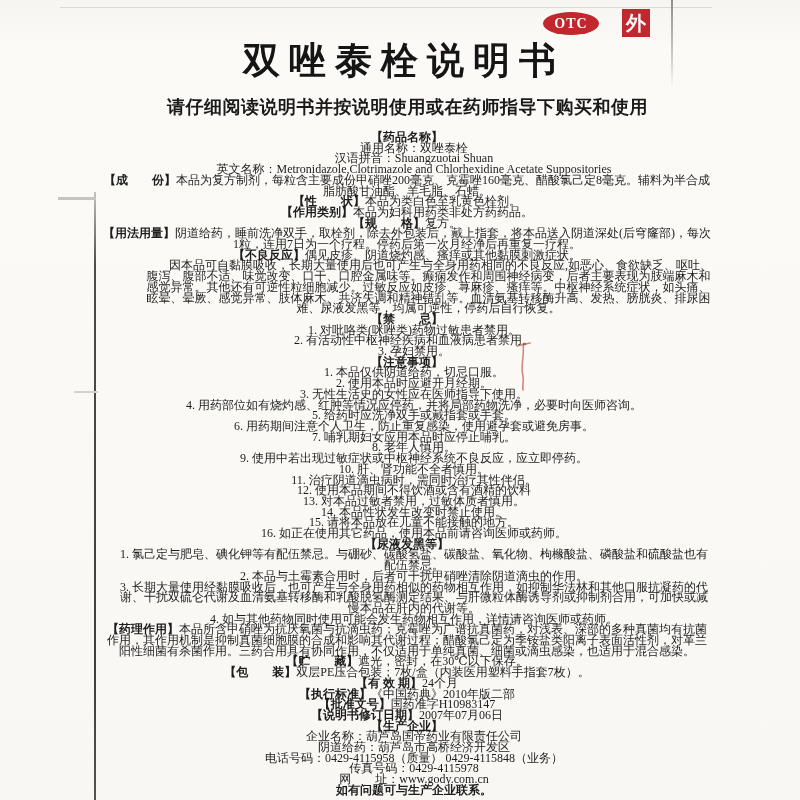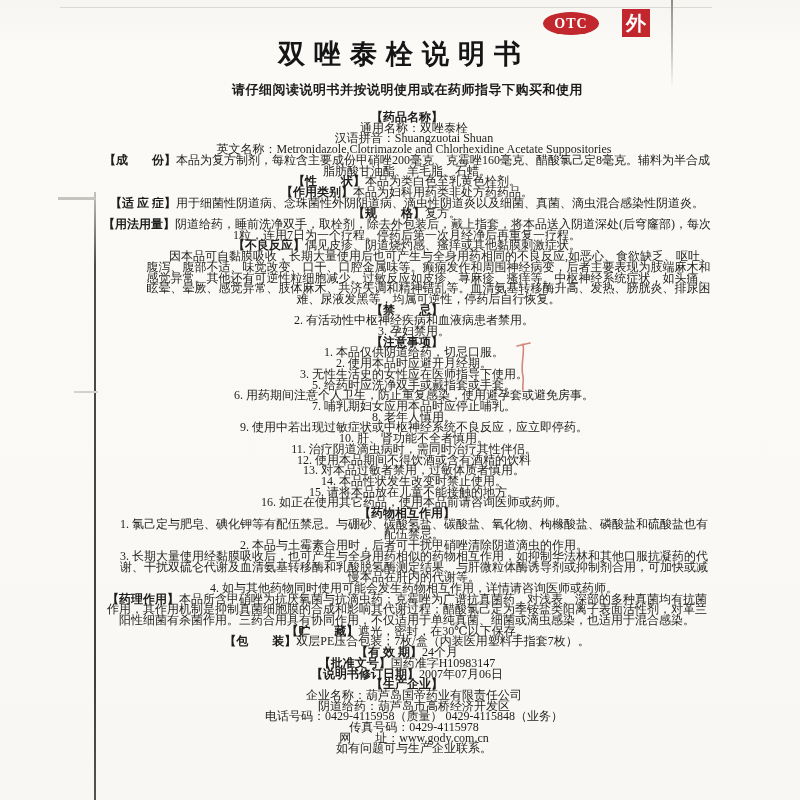--- a/index.html
+++ b/index.html
@@ -29,40 +29,40 @@
     border-radius:50%;color:#fff;font-weight:bold;font-size:14px;
     display:flex;align-items:center;justify-content:center;letter-spacing:1px;
     font-family:"Liberation Serif",serif;
   }
   .badge-wai{
     position:absolute;left:622px;top:9px;width:28px;height:28px;
     color:#fff;font-weight:bold;font-size:20px;
     display:flex;align-items:center;justify-content:center;
   }
   .doc-title{
-    font-size:27px;font-weight:bold;letter-spacing:9px;color:#151515;
+    font-size:37px;font-weight:bold;letter-spacing:9px;color:#151515;
     margin:0 0 0 8px;
   }
   .doc-subtitle{
-    font-size:13px;font-weight:bold;margin-top:9px;letter-spacing:.5px;color:#1a1a1a;margin-left:15px;
+    font-size:18px;font-weight:bold;margin-top:9px;letter-spacing:.5px;color:#1a1a1a;margin-left:15px;
   }
 
   .doc-body{
     position:relative;
     margin:13px 88px 0 102px;
     font-size:12px;line-height:10.7px;
     text-align:center;
   }
   .section{margin:0;}
   .sec-label{font-weight:bold;}
   .sec-inline{font-weight:normal;margin-top:14px;}
   .sec-para{text-indent:2em;margin-left:43px;}
   .sub-line{padding-left:14px;}
   .sec-item{padding-left:14px;}
-  .sec-note{padding-left:14px;font-weight:normal;}
+  .sec-note{padding-left:14px;font-weight:bold;}
 </style>
 </head>
 <body>
 
 <div class="page">
 
   <div class="edge-top"></div>
   <div class="edge-right"></div>
   <div class="edge-left"></div>
   <div class="dash1"></div>
@@ -89,73 +89,75 @@
       <div class="section">
         <div class="sec-head"><span class="sec-label">【成　　份】</span><span class="sec-inline">本品为复方制剂，每粒含主要成份甲硝唑200毫克、克霉唑160毫克、醋酸氯己定8毫克。辅料为半合成脂肪酸甘油酯、羊毛脂、石蜡。</span></div>
       </div>
       <div class="section">
         <div class="sec-head"><span class="sec-label">【性　　状】</span><span class="sec-inline">本品为类白色至乳黄色栓剂。</span></div>
       </div>
       <div class="section">
         <div class="sec-head"><span class="sec-label">【作用类别】</span><span class="sec-inline">本品为妇科用药类非处方药药品。</span></div>
       </div>
       <div class="section">
-        <div class="sec-head"><span class="sec-label">【适 应 症】</span><span class="sec-inline">用于细菌性阴道病、念珠菌性外阴阴道病、滴虫性阴道炎以及细菌、真菌、滴虫混合感染性阴道炎。</span></div>
-      </div>
-      <div class="section">
         <div class="sec-head"><span class="sec-label">【规　　格】</span><span class="sec-inline">复方。</span></div>
       </div>
       <div class="section">
         <div class="sec-head"><span class="sec-label">【用法用量】</span><span class="sec-inline">阴道给药，睡前洗净双手，取栓剂，除去外包装后，戴上指套，将本品送入阴道深处(后穹窿部)，每次1粒，连用7日为一个疗程。停药后第一次月经净后再重复一疗程。</span></div>
       </div>
       <div class="section">
         <div class="sec-head"><span class="sec-label">【不良反应】</span><span class="sec-inline">偶见皮疹、阴道烧灼感、瘙痒或其他黏膜刺激症状。</span></div>
         <div class="sec-para">因本品可自黏膜吸收，长期大量使用后也可产生与全身用药相同的不良反应,如恶心、食欲缺乏、呕吐、腹泻、腹部不适、味觉改变、口干、口腔金属味等。癫痫发作和周围神经病变，后者主要表现为肢端麻木和感觉异常。其他还有可逆性粒细胞减少。过敏反应如皮疹、荨麻疹、瘙痒等。中枢神经系统症状，如头痛、眩晕、晕厥、感觉异常、肢体麻木、共济失调和精神错乱等。血清氨基转移酶升高、发热、膀胱炎、排尿困难、尿液发黑等，均属可逆性，停药后自行恢复。</div>
       </div>
       <div class="section">
         <div class="sec-head"><span class="sec-label">【禁　　忌】</span></div>
+        <div class="sec-item">1. 对吡咯类(咪唑类)药物过敏患者禁用。</div>
         <div class="sec-item">2. 有活动性中枢神经疾病和血液病患者禁用。</div>
         <div class="sec-item">3. 孕妇禁用。</div>
       </div>
       <div class="section">
         <div class="sec-head"><span class="sec-label">【注意事项】</span></div>
         <div class="sec-item">1. 本品仅供阴道给药，切忌口服。</div>
         <div class="sec-item">2. 使用本品时应避开月经期。</div>
         <div class="sec-item">3. 无性生活史的女性应在医师指导下使用。</div>
+        <div class="sec-item">4. 用药部位如有烧灼感、红肿等情况应停药，并将局部药物洗净，必要时向医师咨询。</div>
         <div class="sec-item">5. 给药时应洗净双手或戴指套或手套。</div>
         <div class="sec-item">6. 用药期间注意个人卫生，防止重复感染，使用避孕套或避免房事。</div>
         <div class="sec-item">7. 哺乳期妇女应用本品时应停止哺乳。</div>
         <div class="sec-item">8. 老年人慎用。</div>
         <div class="sec-item">9. 使用中若出现过敏症状或中枢神经系统不良反应，应立即停药。</div>
         <div class="sec-item">10. 肝、肾功能不全者慎用。</div>
         <div class="sec-item">11. 治疗阴道滴虫病时，需同时治疗其性伴侣。</div>
         <div class="sec-item">12. 使用本品期间不得饮酒或含有酒精的饮料</div>
         <div class="sec-item">13. 对本品过敏者禁用，过敏体质者慎用。</div>
         <div class="sec-item">14. 本品性状发生改变时禁止使用。</div>
         <div class="sec-item">15. 请将本品放在儿童不能接触的地方。</div>
         <div class="sec-item">16. 如正在使用其它药品，使用本品前请咨询医师或药师。</div>
       </div>
       <div class="section">
-        <div class="sec-head"><span class="sec-label">【药物相互作用】</span></div>
+        <div class="sec-head"><span class="sec-label">【尿液发黑等】</span></div>
         <div class="sec-item">1. 氯己定与肥皂、碘化钾等有配伍禁忌。与硼砂、碳酸氢盐、碳酸盐、氧化物、枸橼酸盐、磷酸盐和硫酸盐也有配伍禁忌。</div>
         <div class="sec-item">2. 本品与土霉素合用时，后者可干扰甲硝唑清除阴道滴虫的作用。</div>
         <div class="sec-item">3. 长期大量使用经黏膜吸收后，也可产生与全身用药相似的药物相互作用，如抑制华法林和其他口服抗凝药的代谢、干扰双硫仑代谢及血清氨基转移酶和乳酸脱氢酶测定结果、与肝微粒体酶诱导剂或抑制剂合用，可加快或减慢本品在肝内的代谢等。</div>
         <div class="sec-item">4. 如与其他药物同时使用可能会发生药物相互作用，详情请咨询医师或药师。</div>
       </div>
       <div class="section">
         <div class="sec-head"><span class="sec-label">【药理作用】</span><span class="sec-inline">本品所含甲硝唑为抗厌氧菌与抗滴虫药；克霉唑为广谱抗真菌药，对浅表、深部的多种真菌均有抗菌作用，其作用机制是抑制真菌细胞膜的合成和影响其代谢过程；醋酸氯己定为季铵盐类阳离子表面活性剂，对革兰阳性细菌有杀菌作用。三药合用具有协同作用，不仅适用于单纯真菌、细菌或滴虫感染，也适用于混合感染。</span></div>
       </div>
       <div class="section">
         <div class="sec-head"><span class="sec-label">【贮　　藏】</span><span class="sec-inline">遮光，密封，在30℃以下保存。</span></div>
       </div>
       <div class="section">
         <div class="sec-head"><span class="sec-label">【包　　装】</span><span class="sec-inline">双层PE压合包装；7枚/盒（内装医用塑料手指套7枚）。</span></div>
       </div>
       <div class="section">
         <div class="sec-head"><span class="sec-label">【有 效 期】</span><span class="sec-inline">24个月</span></div>
+      </div>
+      <div class="section">
+        <div class="sec-head"><span class="sec-label">【执行标准】</span><span class="sec-inline">《中国药典》2010年版二部</span></div>
       </div>
       <div class="section">
         <div class="sec-head"><span class="sec-label">【批准文号】</span><span class="sec-inline">国药准字H10983147</span></div>
       </div>
       <div class="section">
         <div class="sec-head"><span class="sec-label">【说明书修订日期】</span><span class="sec-inline">2007年07月06日</span></div>
       </div>
       <div class="section">
         <div class="sec-head"><span class="sec-label">【生产企业】</span></div>
         <div class="sub-line">企业名称：葫芦岛国帝药业有限责任公司</div>

